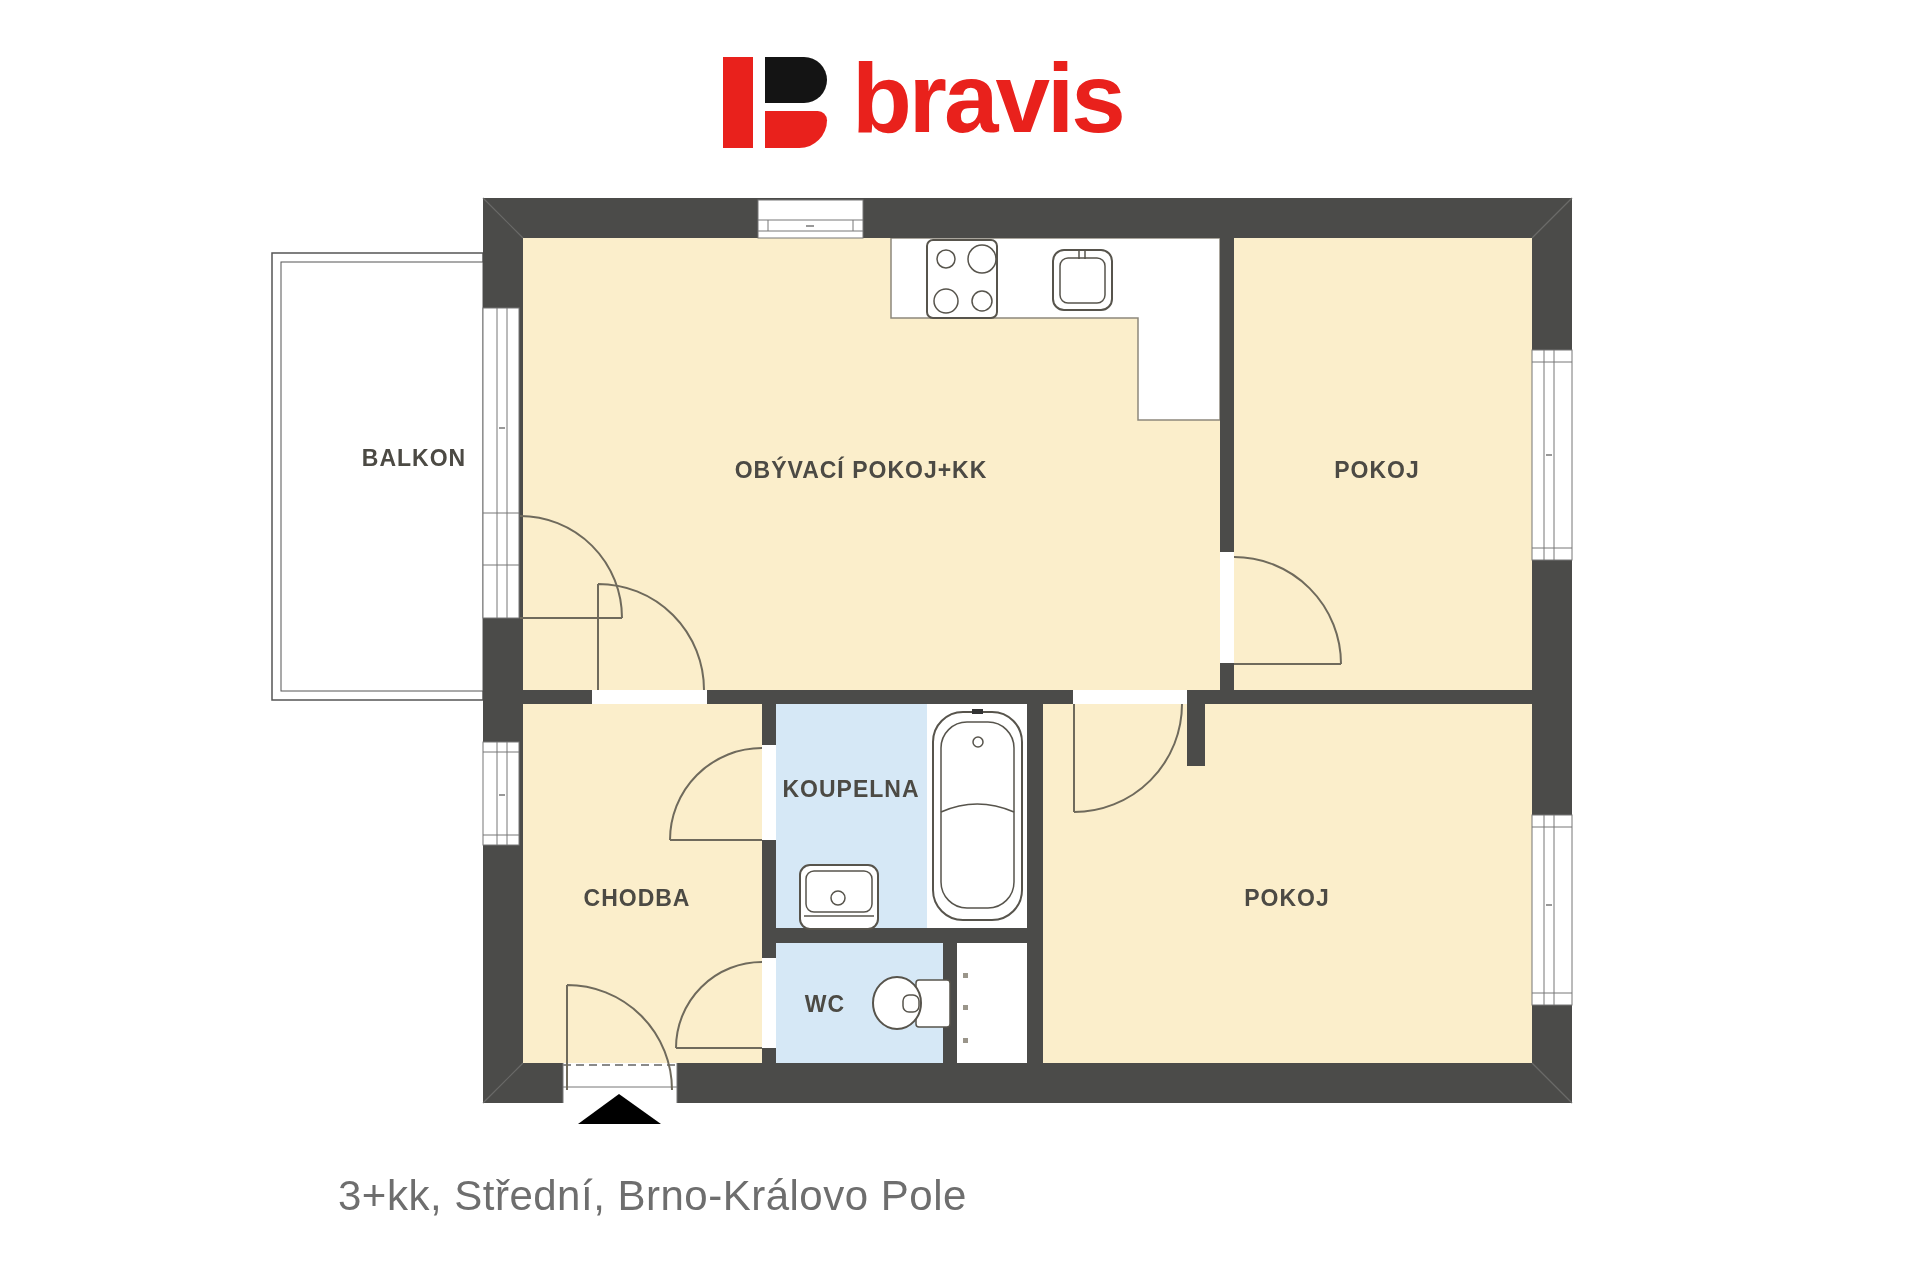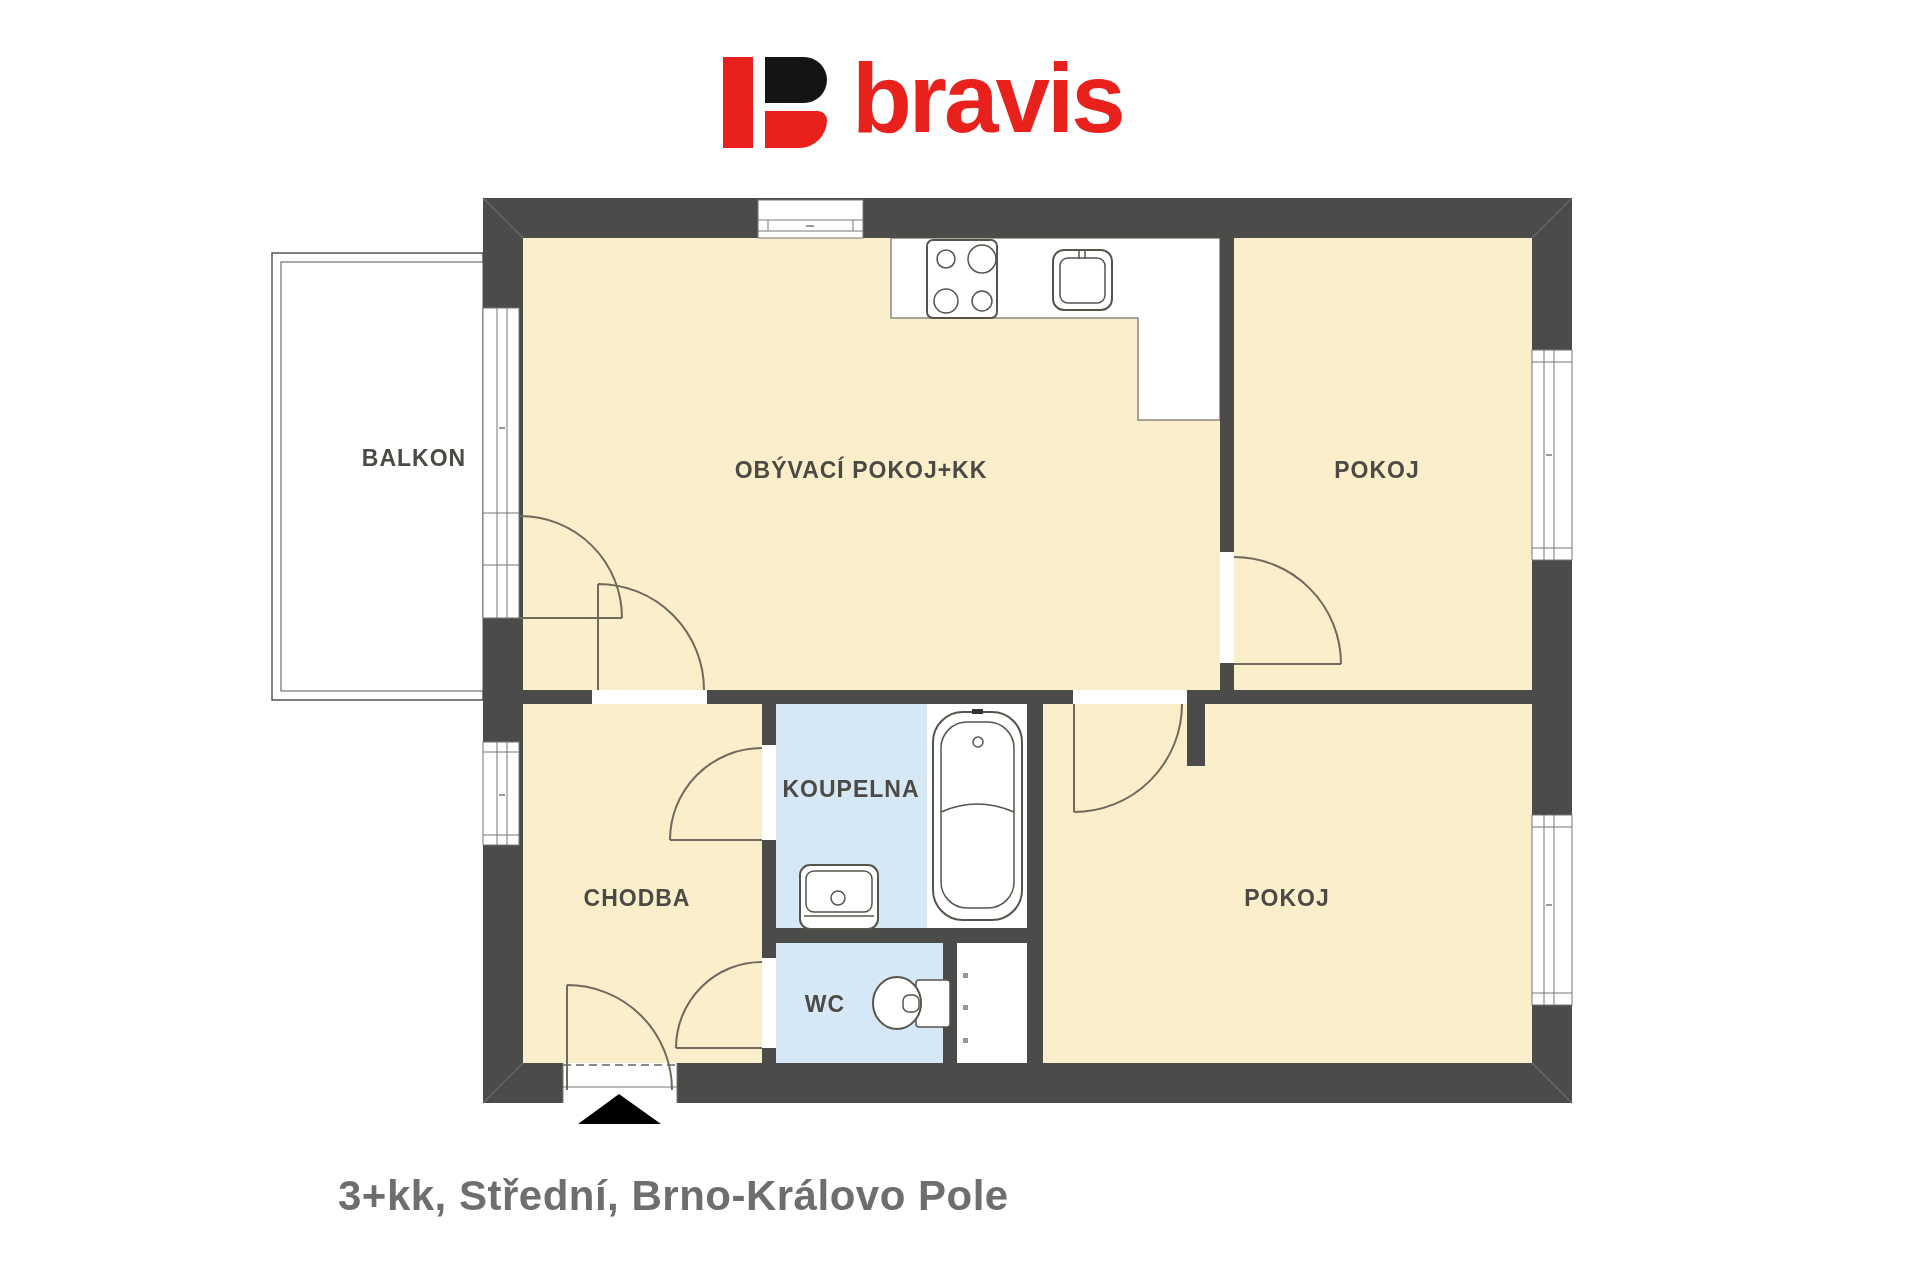--- a/index.html
+++ b/index.html
@@ -30,21 +30,21 @@
   .logo-word{
     position:absolute;left:852px;top:44px;
     font-size:98px;font-weight:700;letter-spacing:-3px;
     color:#e9211c;line-height:108px;
   }
   .plan{
     position:absolute;left:0;top:0;
   }
   .caption{
     position:absolute;left:338px;top:1172px;
-    font-size:42px;font-weight:700;color:#6e6e6e;
+    font-size:42px;font-weight:400;color:#6e6e6e;
     letter-spacing:0.5px;
   }
   .room-label{
     font-family:"Liberation Sans", sans-serif;
     font-size:23px;font-weight:700;fill:#4c4a44;letter-spacing:1px;
   }
 </style>
 </head>
 <body>
 

